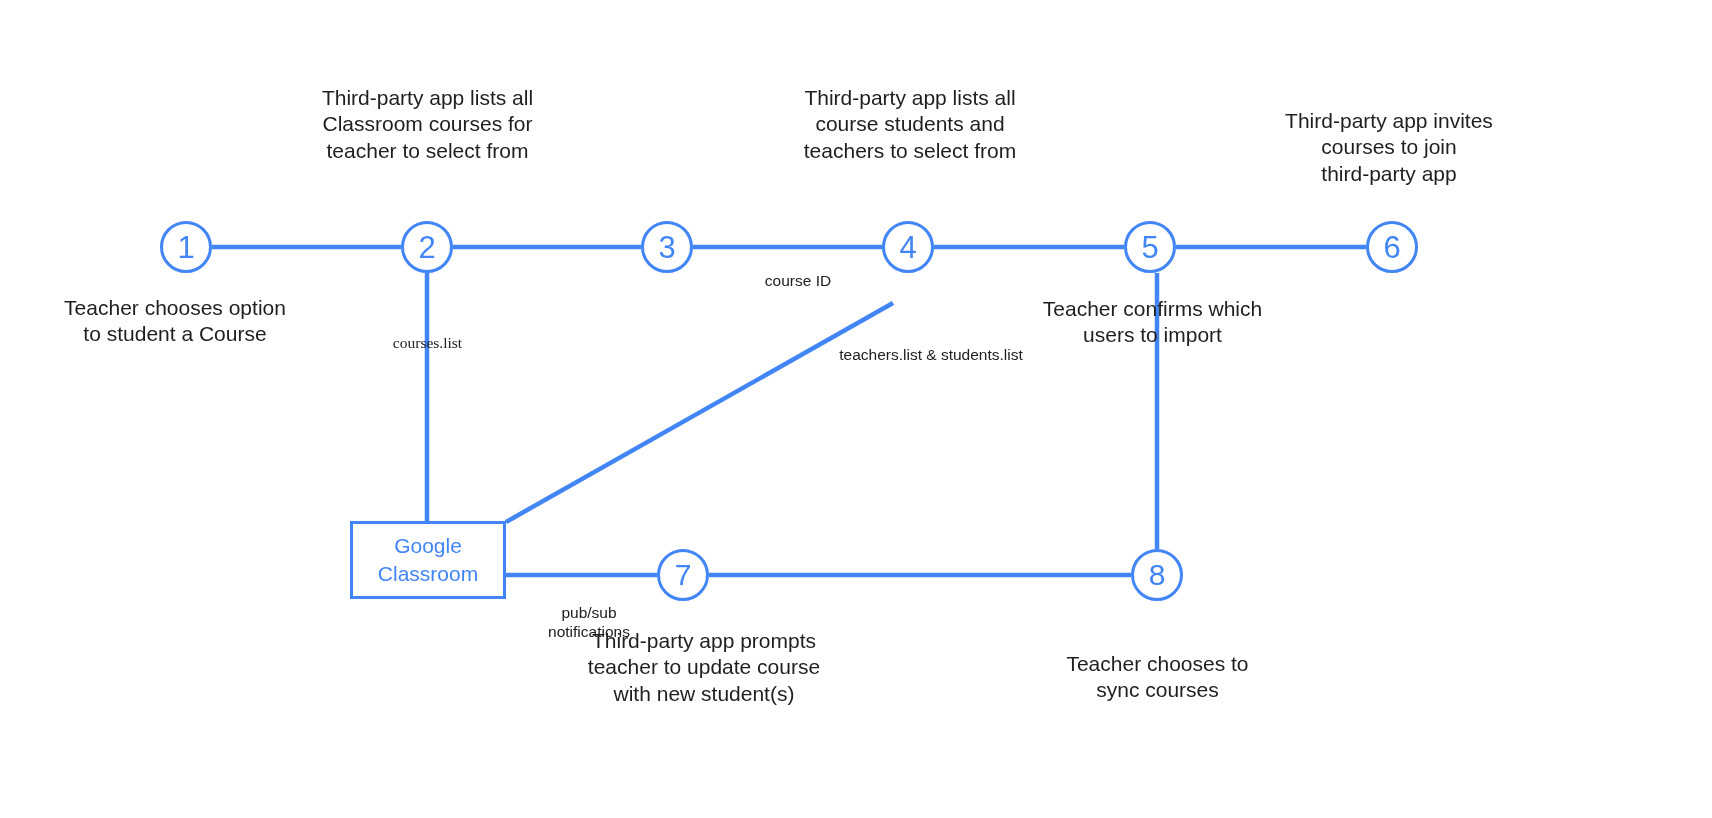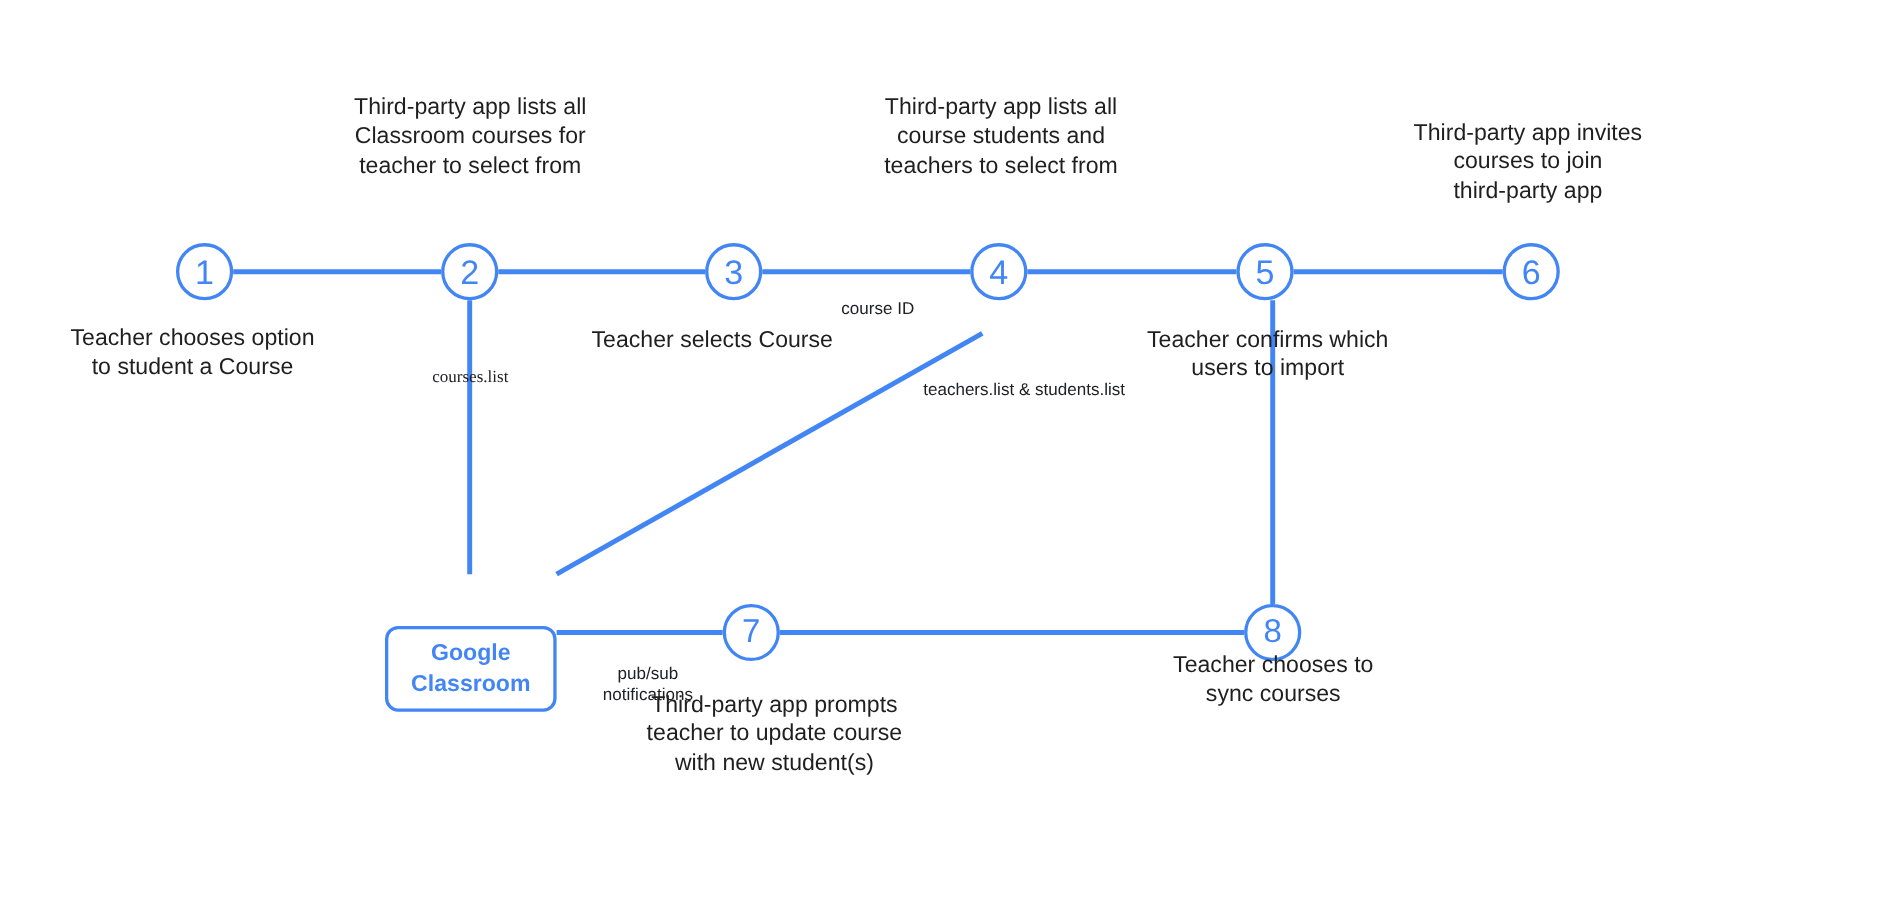--- a/index.html
+++ b/index.html
@@ -47,33 +47,32 @@
   .node.small {
     width: 52px;
     height: 52px;
     font-size: 30px;
   }
   .gc-box {
     position: absolute;
     width: 156px;
     height: 78px;
     border: 3.5px solid #4285F4;
-    border-radius: 12px;
+    border-radius: 0;
     background: #ffffff;
     box-sizing: border-box;
     display: flex;
     flex-direction: column;
     align-items: center;
     justify-content: center;
     color: #4285F4;
     font-size: 21px;
-    font-weight: 700;
+    font-weight: 400;
     line-height: 1.35;
     text-align: center;
-    margin-top: 48px;
   }
   .caption {
     position: absolute;
     text-align: center;
     font-size: 21px;
     line-height: 1.25;
     color: #1f1f1f;
     white-space: pre-line;
   }
   .tag {
@@ -149,38 +148,37 @@
     <span>Classroom</span>
   </div>
 
   <div class="caption" style="left:40px; top:295px; width:270px;">Teacher chooses option
 to student a Course</div>
 
   <div class="caption" style="left:290px; top:85px; width:275px;">Third-party app lists all
 Classroom courses for
 teacher to select from</div>
 
-  <div class="caption" style="left:510px; top:296px; width:275px;">Teacher selects Course</div>
 
   <div class="caption" style="left:775px; top:85px; width:270px;">Third-party app lists all
 course students and
 teachers to select from</div>
 
   <div class="caption" style="left:1020px; top:296px; width:265px;">Teacher confirms which
 users to import</div>
 
   <div class="caption" style="left:1260px; top:108px; width:258px;">Third-party app invites
 courses to join
 third-party app</div>
 
   <div class="caption" style="left:563px; top:628px; width:282px;">Third-party app prompts
 teacher to update course
 with new student(s)</div>
 
-  <div class="caption" style="left:1025px; top:592px; width:265px;text-align:center;">Teacher chooses to
+  <div class="caption" style="left:1025px; top:651px; width:265px;text-align:center;">Teacher chooses to
 sync courses</div>
 
   <div class="tag" style="left:360px; top:288px; width:135px;font-family:Liberation Serif, serif;">courses.list</div>
 
   <div class="tag" style="left:727px; top:226px; width:142px;">course ID</div>
 
   <div class="tag" style="left:820px; top:300px; width:222px;">teachers.list &amp;  students.list</div>
 
   <div class="tag" style="left:528px; top:558px; width:122px;">pub/sub
 notifications</div>

